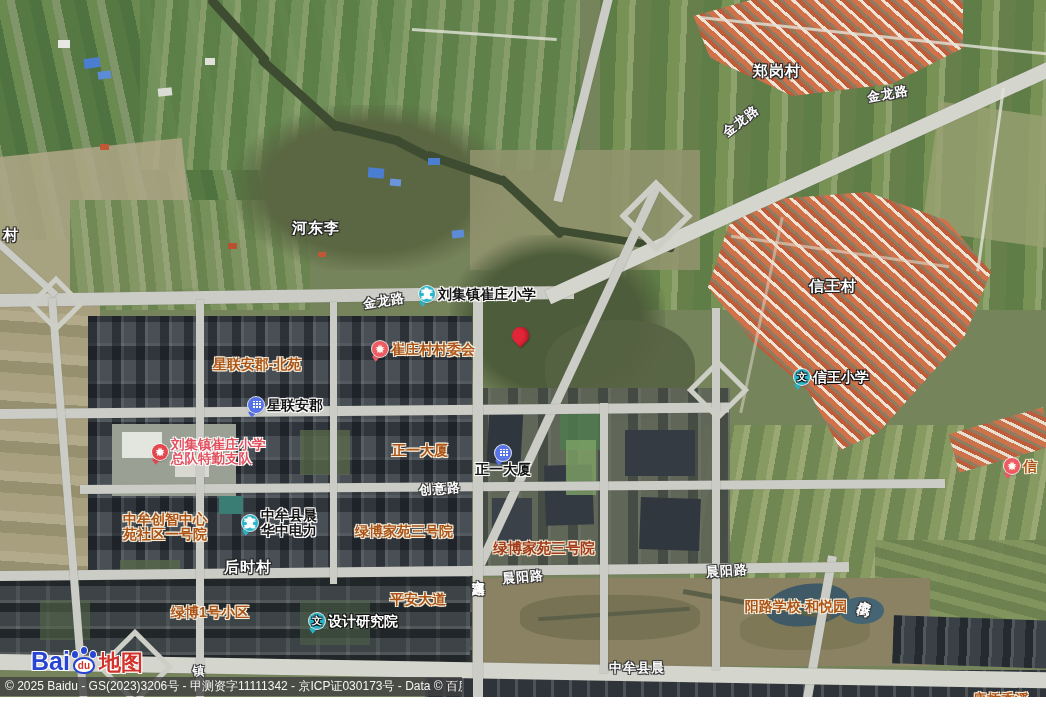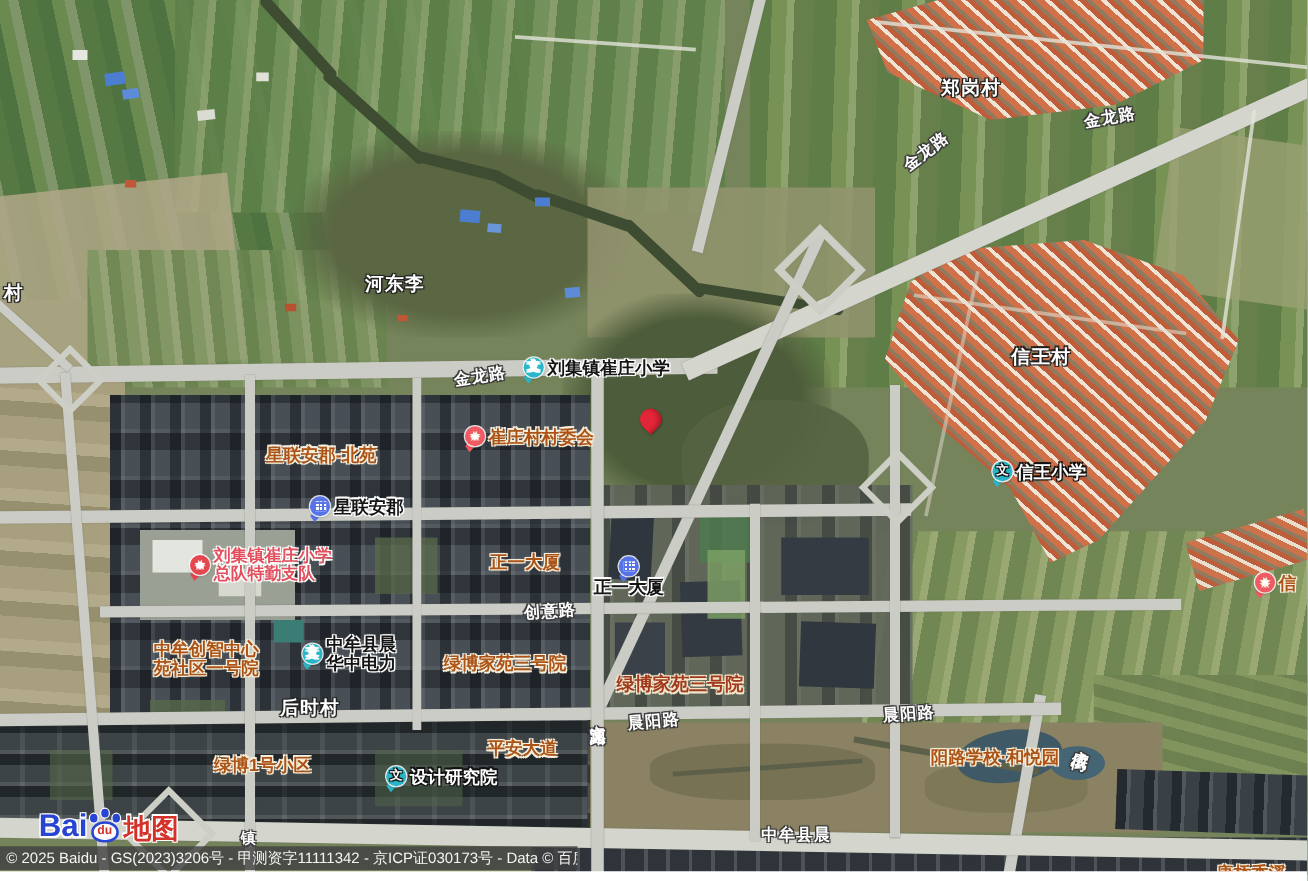--- a/index.html
+++ b/index.html
@@ -58,21 +58,21 @@
   #baidu-logo{position:absolute;left:31px;top:642px;z-index:9;display:flex;align-items:flex-end;height:32px;}
   .logo-bai{font-size:25px;font-weight:bold;color:#2744d2;line-height:1;
     text-shadow:-1px -1px 0 #fff,1px -1px 0 #fff,-1px 1px 0 #fff,1px 1px 0 #fff;}
   .logo-paw{position:relative;width:27px;height:28px;margin:0 1px;}
   .logo-paw .toe{position:absolute;width:8px;height:9px;border-radius:50%;background:#2744d2;border:1px solid #fff;box-sizing:border-box;}
   .logo-paw .toe1{left:0;top:4px;}
   .logo-paw .toe2{left:9px;top:0;}
   .logo-paw .toe3{left:18px;top:4px;}
   .logo-paw .pad{position:absolute;left:2px;bottom:0;width:22px;height:17px;background:#fff;
     border:2px solid #2744d2;border-radius:50% 50% 46% 46%;box-sizing:border-box;
-    display:flex;align-items:center;justify-content:center;font-family:Liberation Mono, monospace;}
+    display:flex;align-items:center;justify-content:center;}
   .logo-paw .pad span{color:#d3322b;font-size:10px;font-weight:bold;line-height:1;}
   .logo-ditu{font-size:22px;font-weight:bold;color:#d3322b;line-height:1.05;
     text-shadow:-1px -1px 0 #fff,1px -1px 0 #fff,-1px 1px 0 #fff,1px 1px 0 #fff;}
   #bottom-strip{position:absolute;left:0;top:697px;width:1046px;height:8px;background:#fff;z-index:10;}
 </style>
 </head>
 <body>
 
 <div id="viewport">
 

